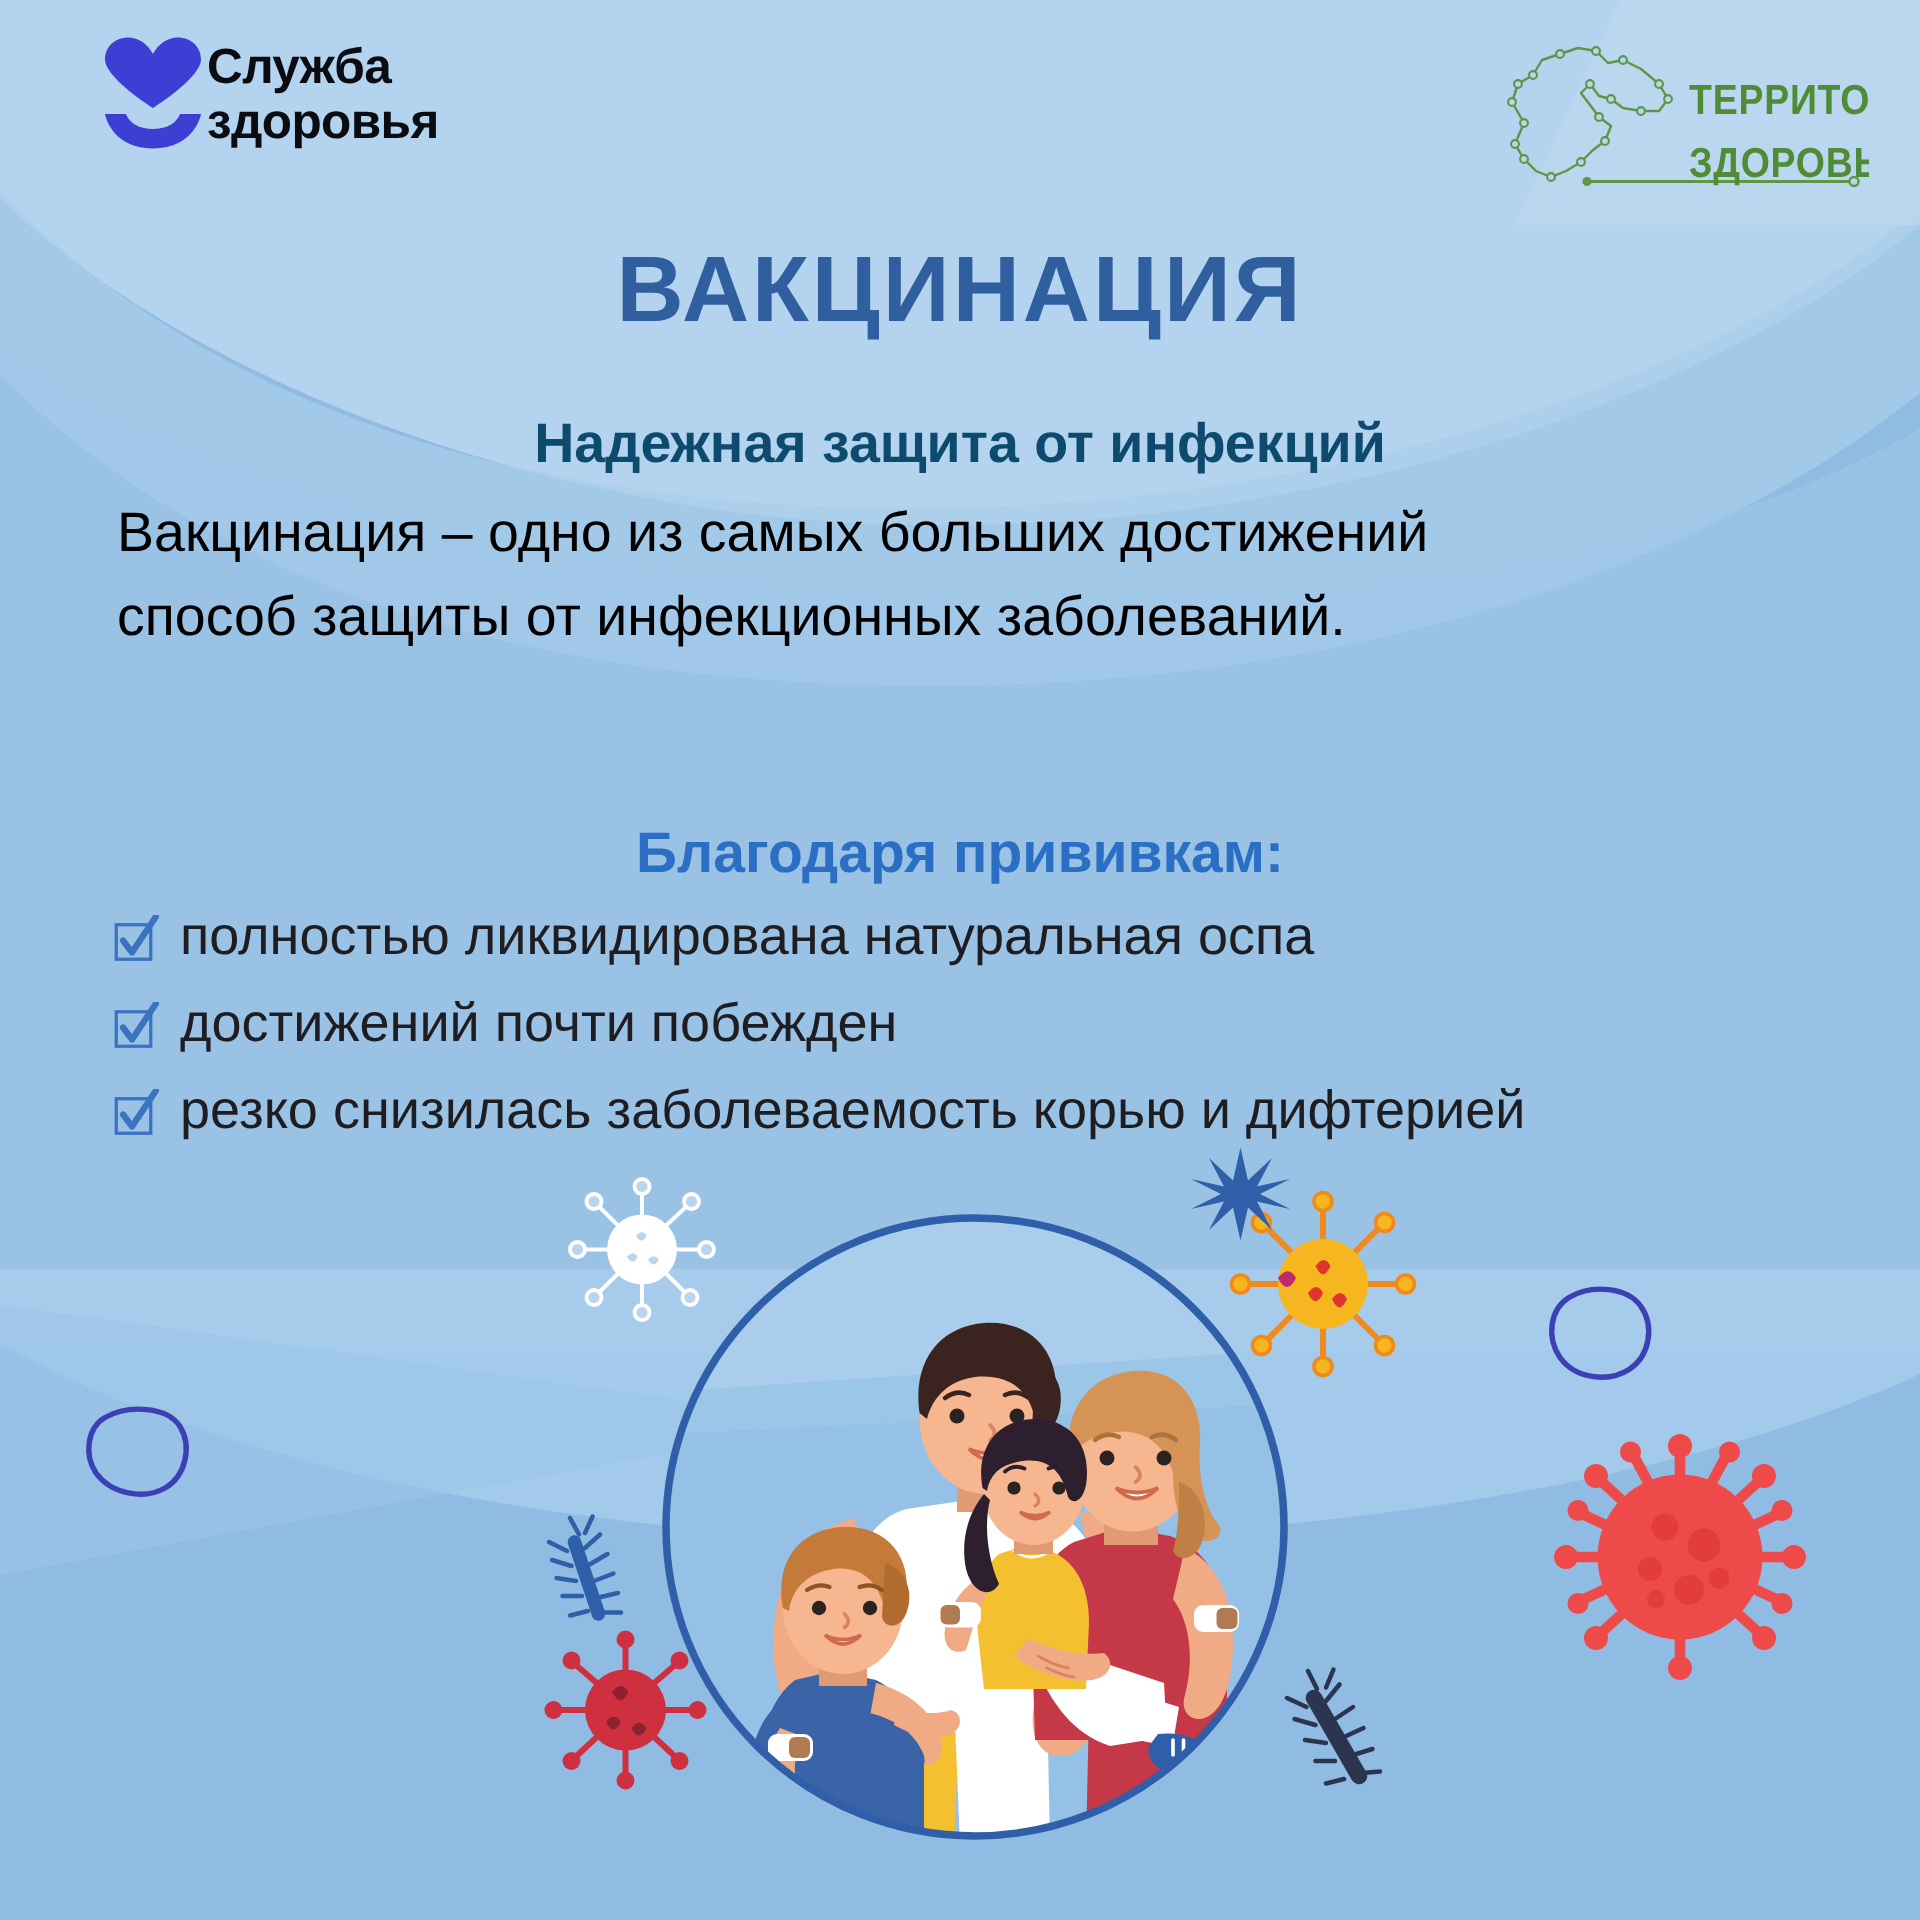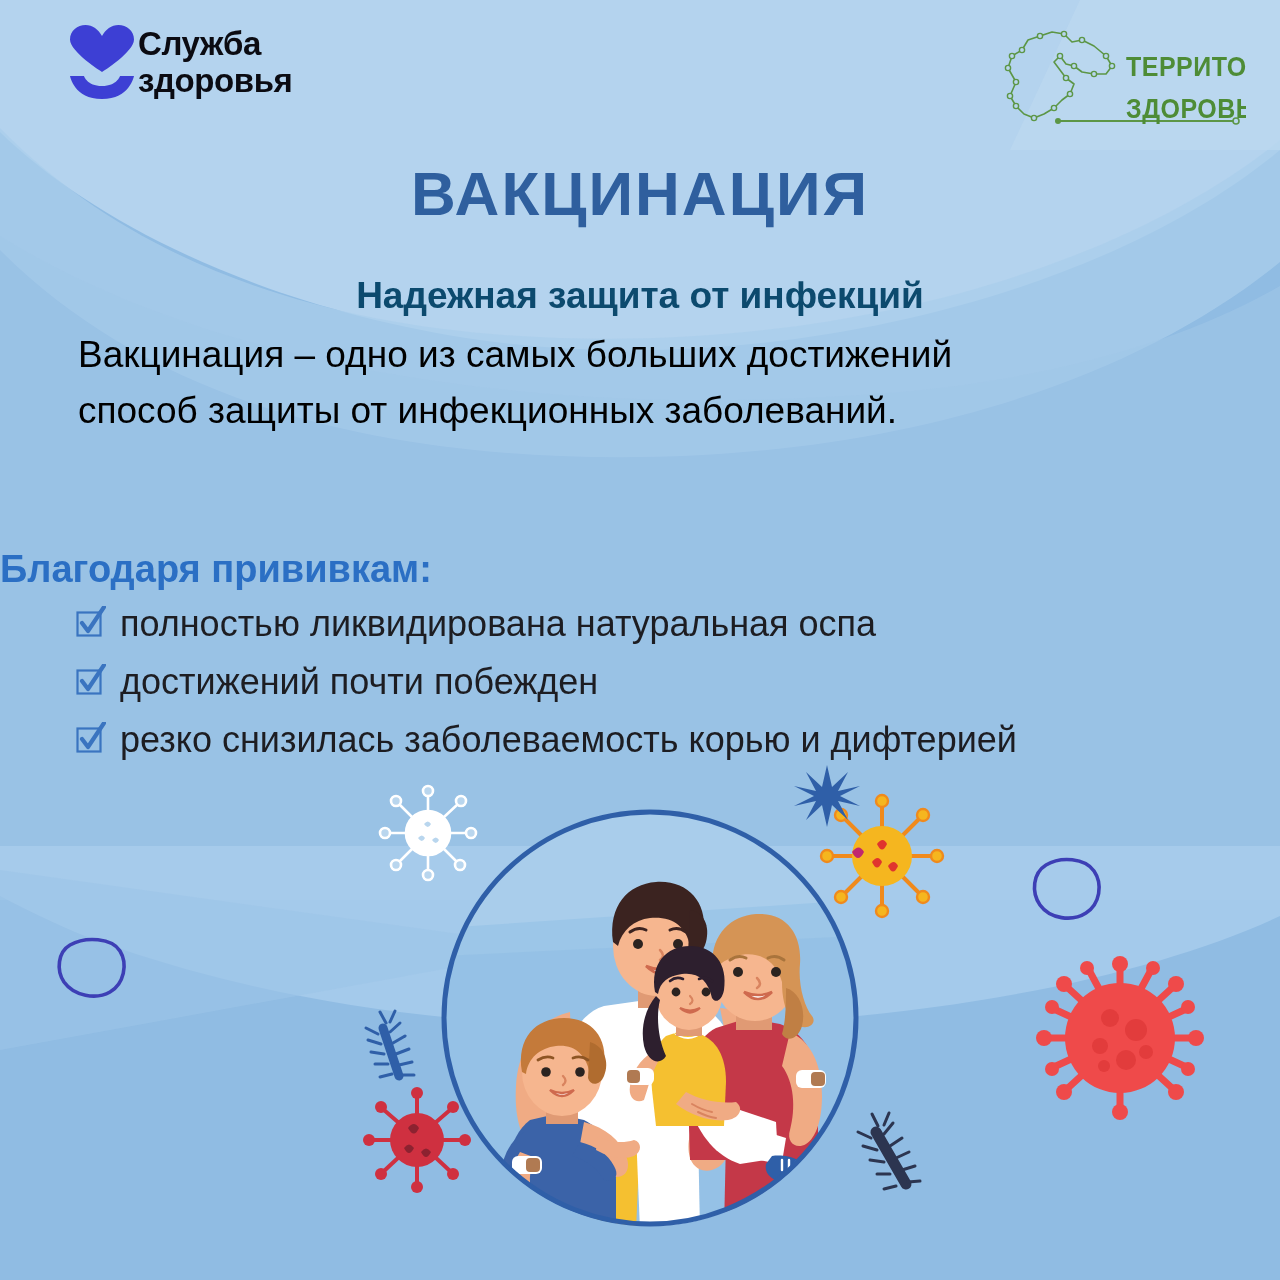--- a/index.html
+++ b/index.html
@@ -63,32 +63,33 @@
     color:#000000;
     text-align:justify;
     z-index:5;
   }
   .body-text p{margin:0;}
   .body-text p.last{text-align:left;}
 
   
   .thanks-heading{
     position:absolute;top:548px;left:0;width:1280px;
+    text-align:center;
     font-size:38px;font-weight:bold;
     color:#2b6fc4;
     z-index:5;
   }
 
   
   .checklist{
     position:absolute;top:602px;left:76px;width:1140px;
     z-index:5;
   }
   .check-item{
-    display:flex;align-items:flex-start;gap:14px;
+    display:flex;align-items:center;gap:14px;
     margin-bottom:14px;
     font-size:36px;line-height:44px;
     color:#1d1d22;
   }
   .check-box{width:30px;height:32px;flex:0 0 auto;margin-top:4px;}
 
   
   .illustration{
     position:absolute;left:0;top:760px;width:1280px;height:520px;z-index:4;
   }

